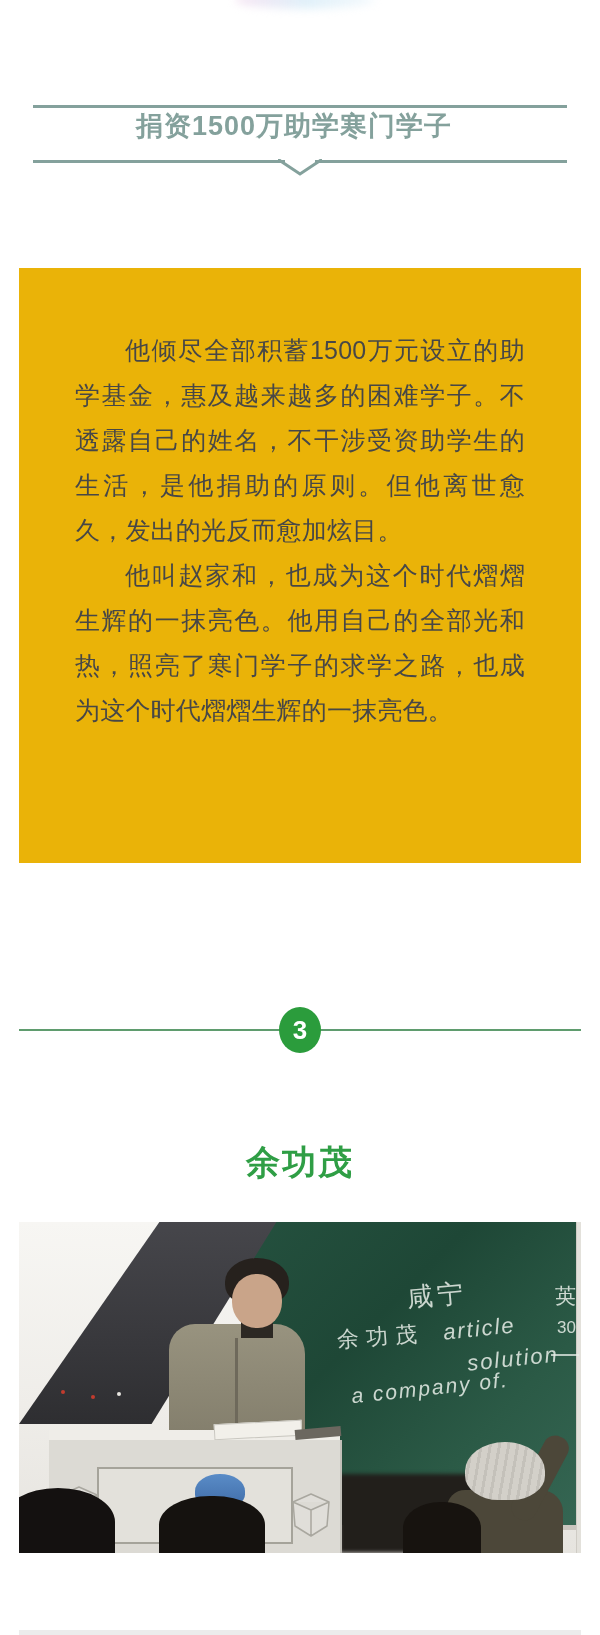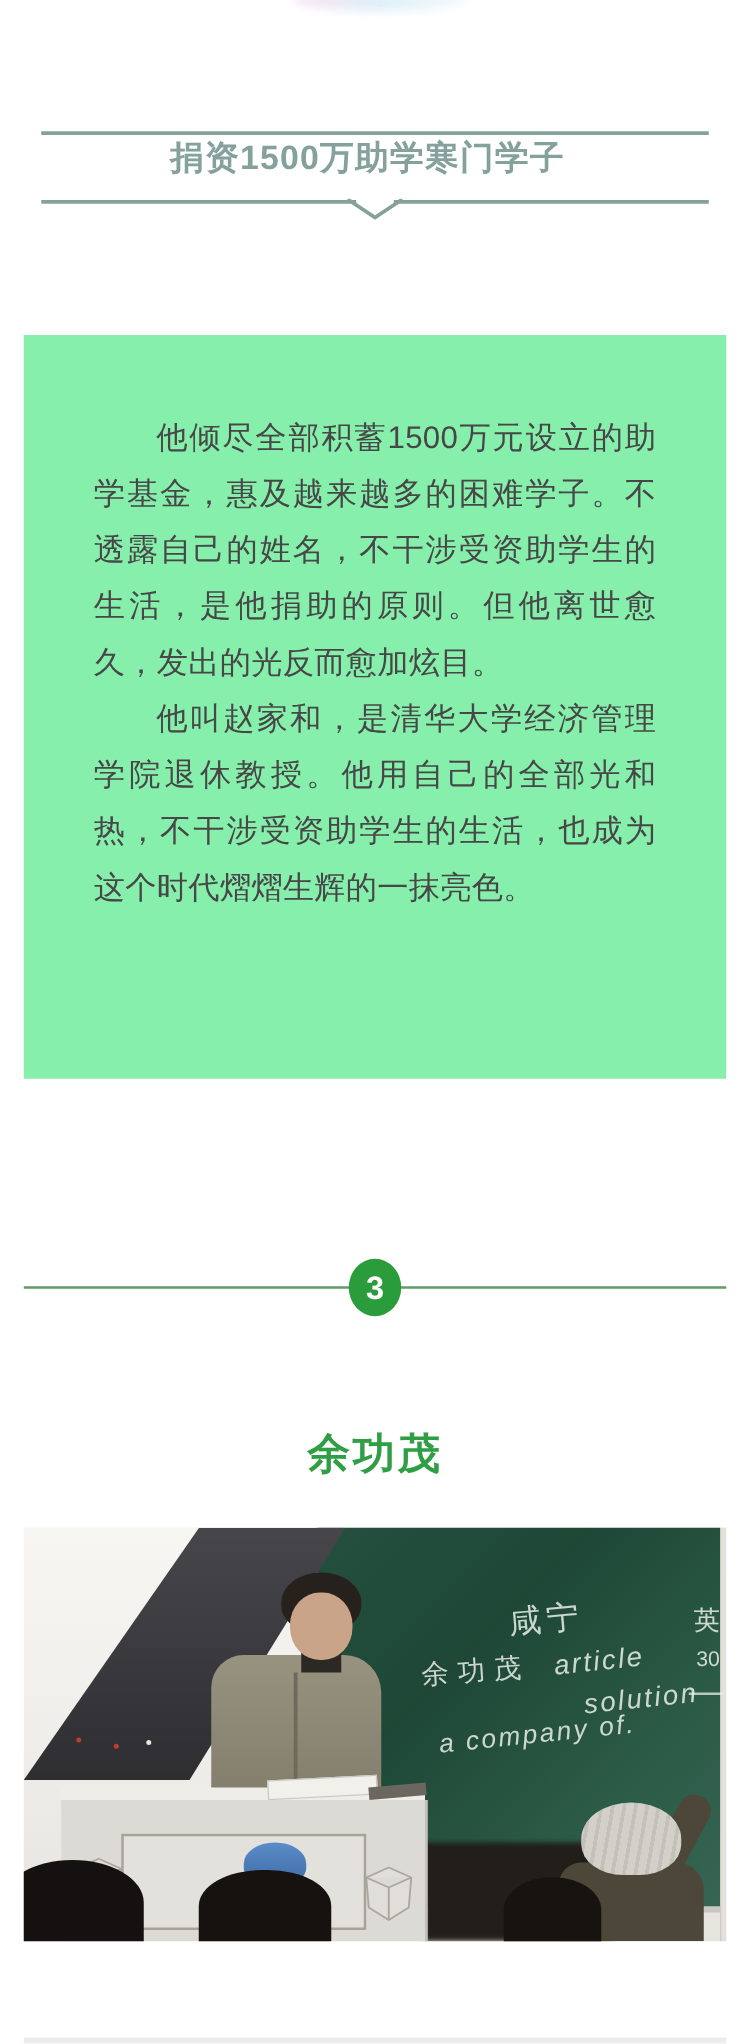--- a/index.html
+++ b/index.html
@@ -13,21 +13,21 @@
     filter:blur(4px);}
   
   .rule{position:absolute;left:33px;width:534px;height:3px;background:#84a19c;}
   .rule-top{top:105px;}
   .rule-bot-l{top:160px;width:252px;}
   .rule-bot-r{top:160px;left:315px;width:252px;}
   .chevron{position:absolute;left:278px;top:159px;width:44px;height:18px;}
   .header-title{position:absolute;left:0;right:12px;top:108px;text-align:center;
     font-size:27px;font-weight:bold;color:#84a19c;letter-spacing:1px;}
   
-  .card{position:absolute;left:19px;top:268px;width:562px;height:595px;background:#86efac;
+  .card{position:absolute;left:19px;top:268px;width:562px;height:595px;background:#eab308;
     box-sizing:border-box;padding:60px 56px 0 56px;overflow:hidden;}
   .card p{margin:0;text-indent:2em;font-size:25px;line-height:45px;color:#474747;
     text-align:justify;letter-spacing:0.2px;}
   
   .div-line{position:absolute;left:19px;top:1029px;width:562px;height:2px;background:#5f9c6e;}
   .div-badge{position:absolute;left:279px;top:1007px;width:42px;height:46px;border-radius:50%;
     background:#2b9c3c;color:#ffffff;font-size:26px;font-weight:bold;text-align:center;line-height:46px;}
   
   .section-title{position:absolute;left:0;right:0;top:1140px;text-align:center;
     font-size:34px;font-weight:bold;color:#2f9e45;letter-spacing:2px;}
@@ -93,21 +93,21 @@
   <div class="rule rule-top"></div>
   <div class="header-title">捐资1500万助学寒门学子</div>
   <div class="rule rule-bot-l"></div>
   <div class="rule rule-bot-r"></div>
   <svg class="chevron" viewBox="0 0 44 18">
     <polyline points="1,1 22,15 43,1" fill="none" stroke="#84a19c" stroke-width="3" stroke-linecap="round"></polyline>
   </svg>
 
   <div class="card">
     <p>他倾尽全部积蓄1500万元设立的助学基金，惠及越来越多的困难学子。不透露自己的姓名，不干涉受资助学生的生活，是他捐助的原则。但他离世愈久，发出的光反而愈加炫目。</p>
-    <p>他叫赵家和，是清华大学经济管理学院退休教授。他用自己的全部光和热，不干涉受资助学生的生活，也成为这个时代熠熠生辉的一抹亮色。</p>
+    <p>他叫赵家和，也成为这个时代熠熠生辉的一抹亮色。他用自己的全部光和热，照亮了寒门学子的求学之路，也成为这个时代熠熠生辉的一抹亮色。</p>
   </div>
 
   <div class="div-line"></div>
   <div class="div-badge">3</div>
 
   <div class="section-title">余功茂</div>
 
   <div class="photo">
     <div class="blackboard"></div>
     <div class="board-tray"></div>

